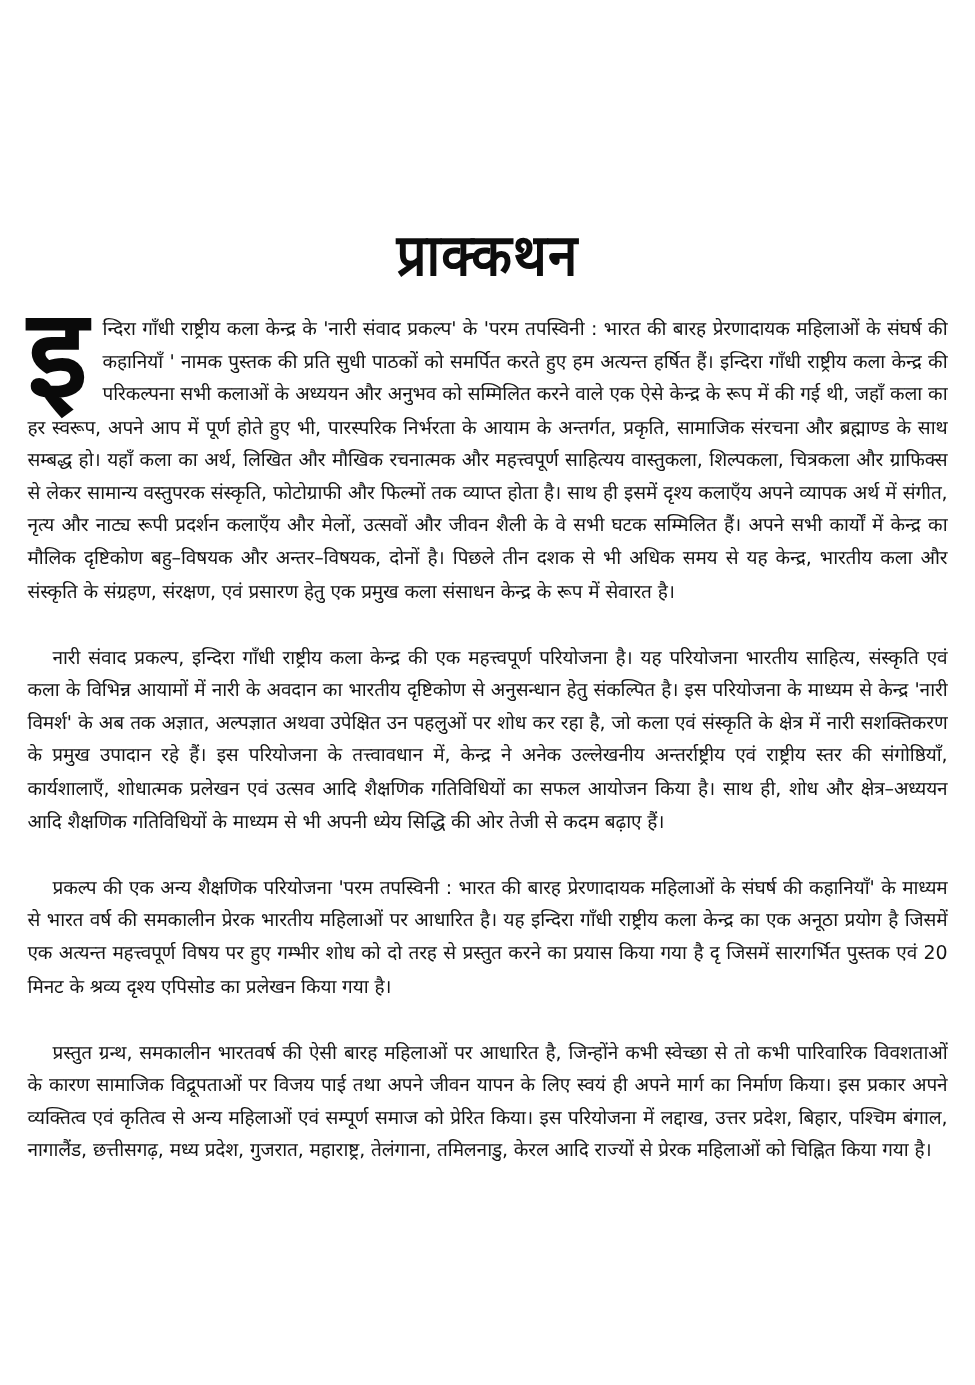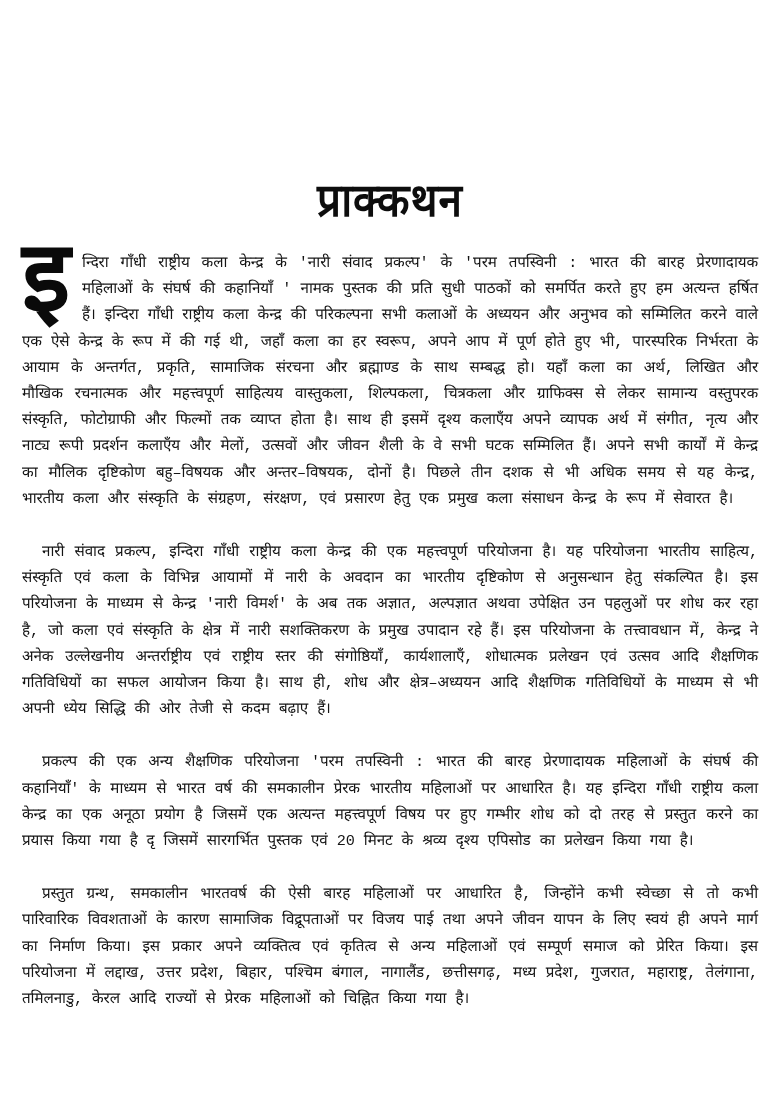--- a/index.html
+++ b/index.html
@@ -14,21 +14,20 @@
       font-family: "DejaVu Sans", "Liberation Sans", sans-serif;
       color: #111111;
     }
     .page {
       position: absolute;
       left: 0;
       top: 0;
       width: 780px;
       height: 1108px;
       background: #ffffff;
-      font-family: Liberation Mono, monospace;
     }
     .title {
       position: absolute;
       left: 0;
       top: 176px;
       width: 780px;
       text-align: center;
       font-size: 46px;
       font-weight: bold;
       line-height: 56px;

